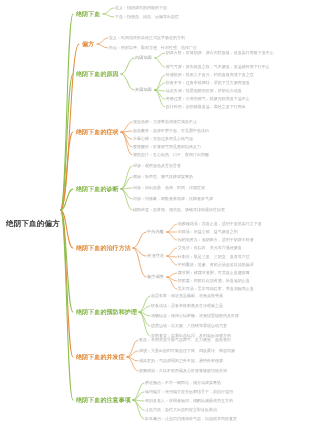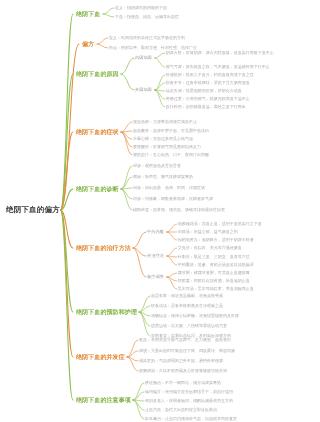--- a/index.html
+++ b/index.html
@@ -91,21 +91,21 @@
       <path d="M 127 357 C 132.5 357, 132.5 361, 138 361" stroke="#e8893a" fill="none" stroke-width="0.65" stroke-linecap="round"></path>
       <path d="M 127 357 C 132.5 357, 132.5 371, 138 371" stroke="#e8893a" fill="none" stroke-width="0.65" stroke-linecap="round"></path>
       <path d="M 60.5 210 C 66.75 210, 66.75 400, 73 400" stroke="#8cbf4d" fill="none" stroke-width="1.05" stroke-linecap="round"></path>
       <path d="M 133 400 C 138.5 400, 138.5 383, 144 383" stroke="#8cbf4d" fill="none" stroke-width="0.65" stroke-linecap="round"></path>
       <path d="M 133 400 C 138.5 400, 138.5 392, 144 392" stroke="#8cbf4d" fill="none" stroke-width="0.65" stroke-linecap="round"></path>
       <path d="M 133 400 C 138.5 400, 138.5 401, 144 401" stroke="#8cbf4d" fill="none" stroke-width="0.65" stroke-linecap="round"></path>
       <path d="M 133 400 C 138.5 400, 138.5 410, 144 410" stroke="#8cbf4d" fill="none" stroke-width="0.65" stroke-linecap="round"></path>
       <path d="M 133 400 C 138.5 400, 138.5 419, 144 419" stroke="#8cbf4d" fill="none" stroke-width="0.65" stroke-linecap="round"></path>
     </svg>
   <div id="nodes">
-      <div class="node root-node" style="left: 6px; top: 205px;">绝阴下血的偏方</div>
+      <div class="node root-node" style="left: 6px; top: 219px;">绝阴下血的偏方</div>
       <div class="node branch-node branch-green" style="left: 76px; top: 10px;">绝阴下血</div>
       <div class="node leaf-wrap leaf-node" style="left: 115px; top: 5px;">定义：指阴虚内热所致的下血</div>
       <div class="node leaf-wrap leaf-node" style="left: 115px; top: 14px;">下血：指便血、尿血、崩漏等出血症</div>
       <div class="node branch-node branch-orange" style="left: 82px; top: 40px;">偏方</div>
       <div class="node leaf-wrap leaf-node" style="left: 109px; top: 35px;">定义：民间流传的未经正式医学验证的方剂</div>
       <div class="node leaf-wrap leaf-node" style="left: 109px; top: 45px;">特点：药材简单、取材方便、针对性强、流传广泛</div>
       <div class="node branch-node branch-green" style="left: 76px; top: 70px;">绝阴下血的原因</div>
       <div class="node sub-node" style="left: 135px; top: 55px;">内因病因</div>
       <div class="node leaf-wrap leaf-node two-line" style="left: 165.75px; top: 50px;">阴虚火旺：肝肾阴虚、虚火内扰血络，迫血妄行而致下血不止</div>
       <div class="node leaf-wrap leaf-node" style="left: 165.75px; top: 64px;">脾气亏虚：脾失统血之权，气不摄血，血溢脉外而下行不止</div>

